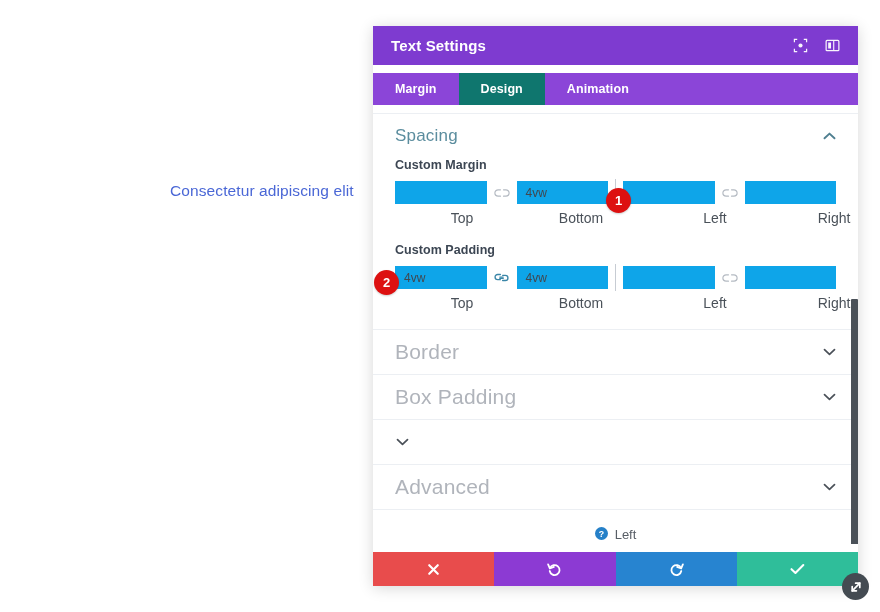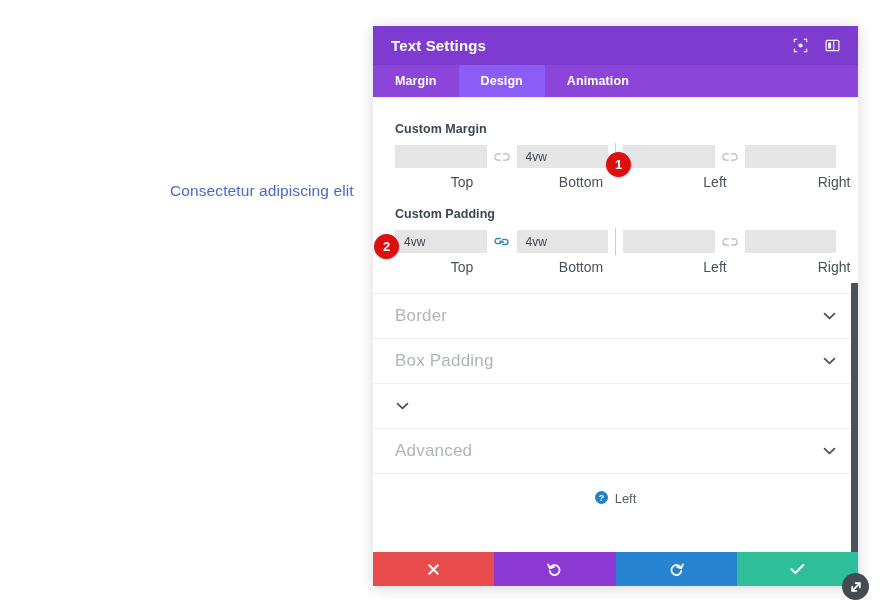--- a/index.html
+++ b/index.html
@@ -40,20 +40,21 @@
     position: absolute;
     left: 373px;
     top: 26px;
     width: 485px;
     height: 560px;
     background: #ffffff;
     box-shadow: 0 2px 14px rgba(0,0,0,0.16);
     display: flex;
     flex-direction: column;
     overflow: visible;
+    gap: 8px;
   }
 
   
   .modal-header {
     height: 39px;
     background: #7e3bd0;
     display: flex;
     align-items: center;
     padding: 0 18px;
     flex: 0 0 auto;
@@ -85,21 +86,21 @@
     height: 32px;
     display: flex;
     align-items: center;
     justify-content: center;
     color: #ffffff;
     font-size: 12.5px;
     font-weight: bold;
     letter-spacing: 0.1px;
     cursor: pointer;
   }
-  .modal-tab.active { background: #8b5cf6; }
+  .modal-tab.active { background: #0f766e; }
 
   
   .modal-body {
     flex: 1 1 auto;
     background: #ffffff;
     position: relative;
     overflow: hidden;
   }
 
   .section-divider-top {
@@ -132,46 +133,46 @@
   .accordion-row {
     height: 45px;
     display: flex;
     align-items: center;
     padding: 0 22px;
     border-top: 1px solid #eceff3;
     cursor: pointer;
   }
   .accordion-row .acc-name {
     flex: 1 1 auto;
-    font-size: 17px;
+    font-size: 21px;
     color: #b0b4bb;
     letter-spacing: 0.2px;
   }
 
   
-  .field-group { padding: 0 22px; margin-bottom: 4px; position: relative; margin-top: 24px; }
+  .field-group { padding: 0 22px; margin-bottom: 4px; position: relative; }
   .field-label {
     font-size: 12.5px;
     font-weight: bold;
     color: #3c4653;
     margin-bottom: 7px;
     letter-spacing: 0.05px;
   }
   .field-row {
     display: flex;
     align-items: center;
     position: relative;
   }
   .pair {
     display: flex;
     align-items: center;
     flex: 1 1 50%;
   }
   .inp {
-    background: #e5e5e5;
+    background: #0ea5e9;
     height: 23px;
     flex: 1 1 auto;
     min-width: 0;
     display: flex;
     align-items: center;
     padding: 0 9px;
     font-size: 12px;
     color: #41474f;
     cursor: text;
   }
@@ -314,20 +315,28 @@
       <div class="modal-tab active">Design</div>
       <div class="modal-tab">Animation</div>
     </div>
 
     <div class="modal-body">
 
       <div class="section-divider-top"></div>
 
       <div class="section-open">
 
+        <div class="section-head">
+          <div class="section-name">Spacing</div>
+          <div class="chev">
+            <svg width="13" height="8" viewBox="0 0 13 8">
+              <polyline points="1.5,6.3 6.5,1.6 11.5,6.3" fill="none" stroke="#4f7f90" stroke-width="1.9" stroke-linecap="round" stroke-linejoin="round"></polyline>
+            </svg>
+          </div>
+        </div>
 
         <div class="field-group">
           <div class="field-label">Custom Margin</div>
 
           <div class="field-row">
             <div class="pair">
               <div class="inp" style="flex-basis:104px;"></div>
               <div class="link-icon">
                 <svg width="16" height="10" viewBox="0 0 18 10">
                   <path d="M7.3 1.4H4.6a3.6 3.6 0 0 0 0 7.2h2.7" fill="none" stroke="#b4bac2" stroke-width="1.3" stroke-linecap="round"></path>

